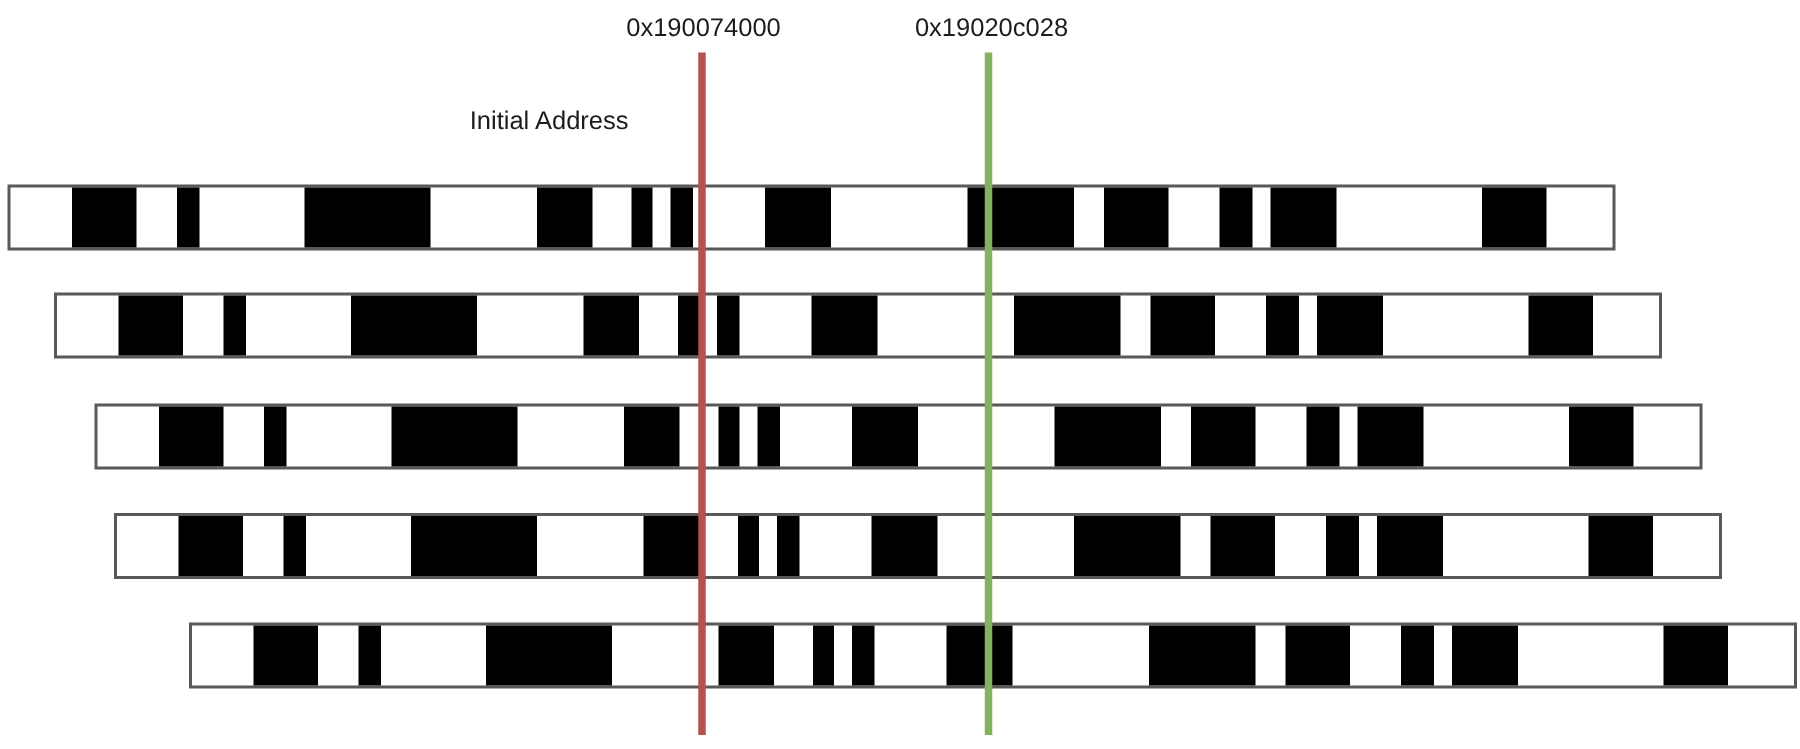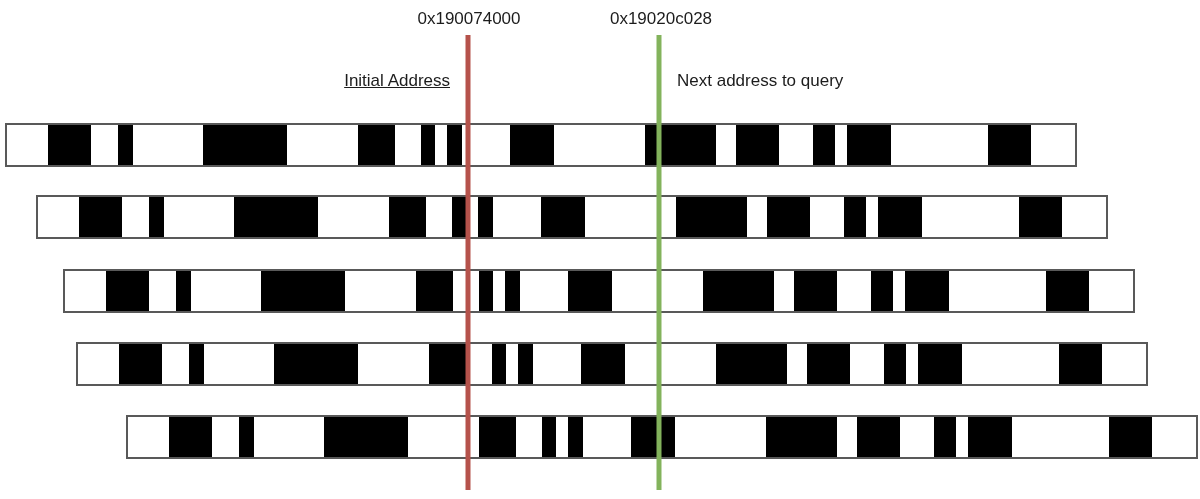--- a/index.html
+++ b/index.html
@@ -26,23 +26,22 @@
   }
   .caption {
     position: absolute;
     top: 71px;
     font-size: 17px;
     line-height: 19px;
     color: #1c1c1c;
     white-space: nowrap;
   }
   .caption.red-caption {
-    right: 750px; 
+    right: 781px; 
     text-align: right;
-    text-decoration: underline;
   }
   .caption.green-caption {
     left: 677px; 
   }
   .vline {
     position: absolute;
     top: 35px;
     height: 455px;
     width: 5px;
     transform: translateX(-50%);
@@ -64,21 +63,20 @@
 <body>
 
 <div class="canvas">
 
   <div class="addr-label" id="red-addr" style="left: 469px;">0x190074000</div>
 
   <div class="addr-label" id="green-addr" style="left: 661px;">0x19020c028</div>
 
   <div class="caption red-caption">Initial Address</div>
 
-  <div class="caption green-caption">Next address to query</div>
 
   <div class="vline" id="red-line" style="left: 468px; background: rgb(181, 82, 75);"></div>
 
   <div class="vline" id="green-line" style="left: 659px; background: rgb(131, 179, 92);"></div>
 
   <div id="bars">
       <div class="bar" style="left: 5px; top: 123px; width: 1068px; height: 40px; background: rgb(255, 255, 255); border-color: rgb(89, 89, 89);">
         <div class="seg" style="left: 41px; width: 43px; background: rgb(0, 0, 0);"></div>
         <div class="seg" style="left: 111px; width: 15px; background: rgb(0, 0, 0);"></div>
         <div class="seg" style="left: 196px; width: 84px; background: rgb(0, 0, 0);"></div>

